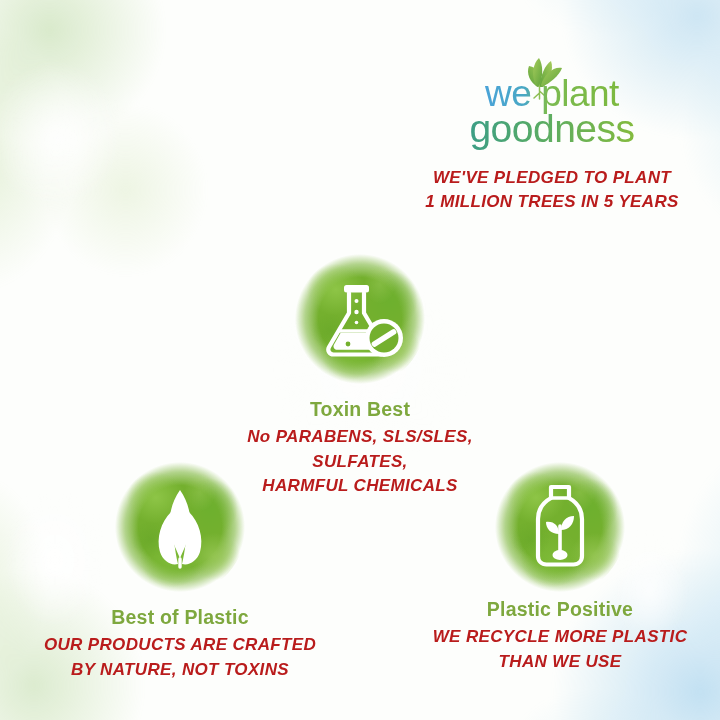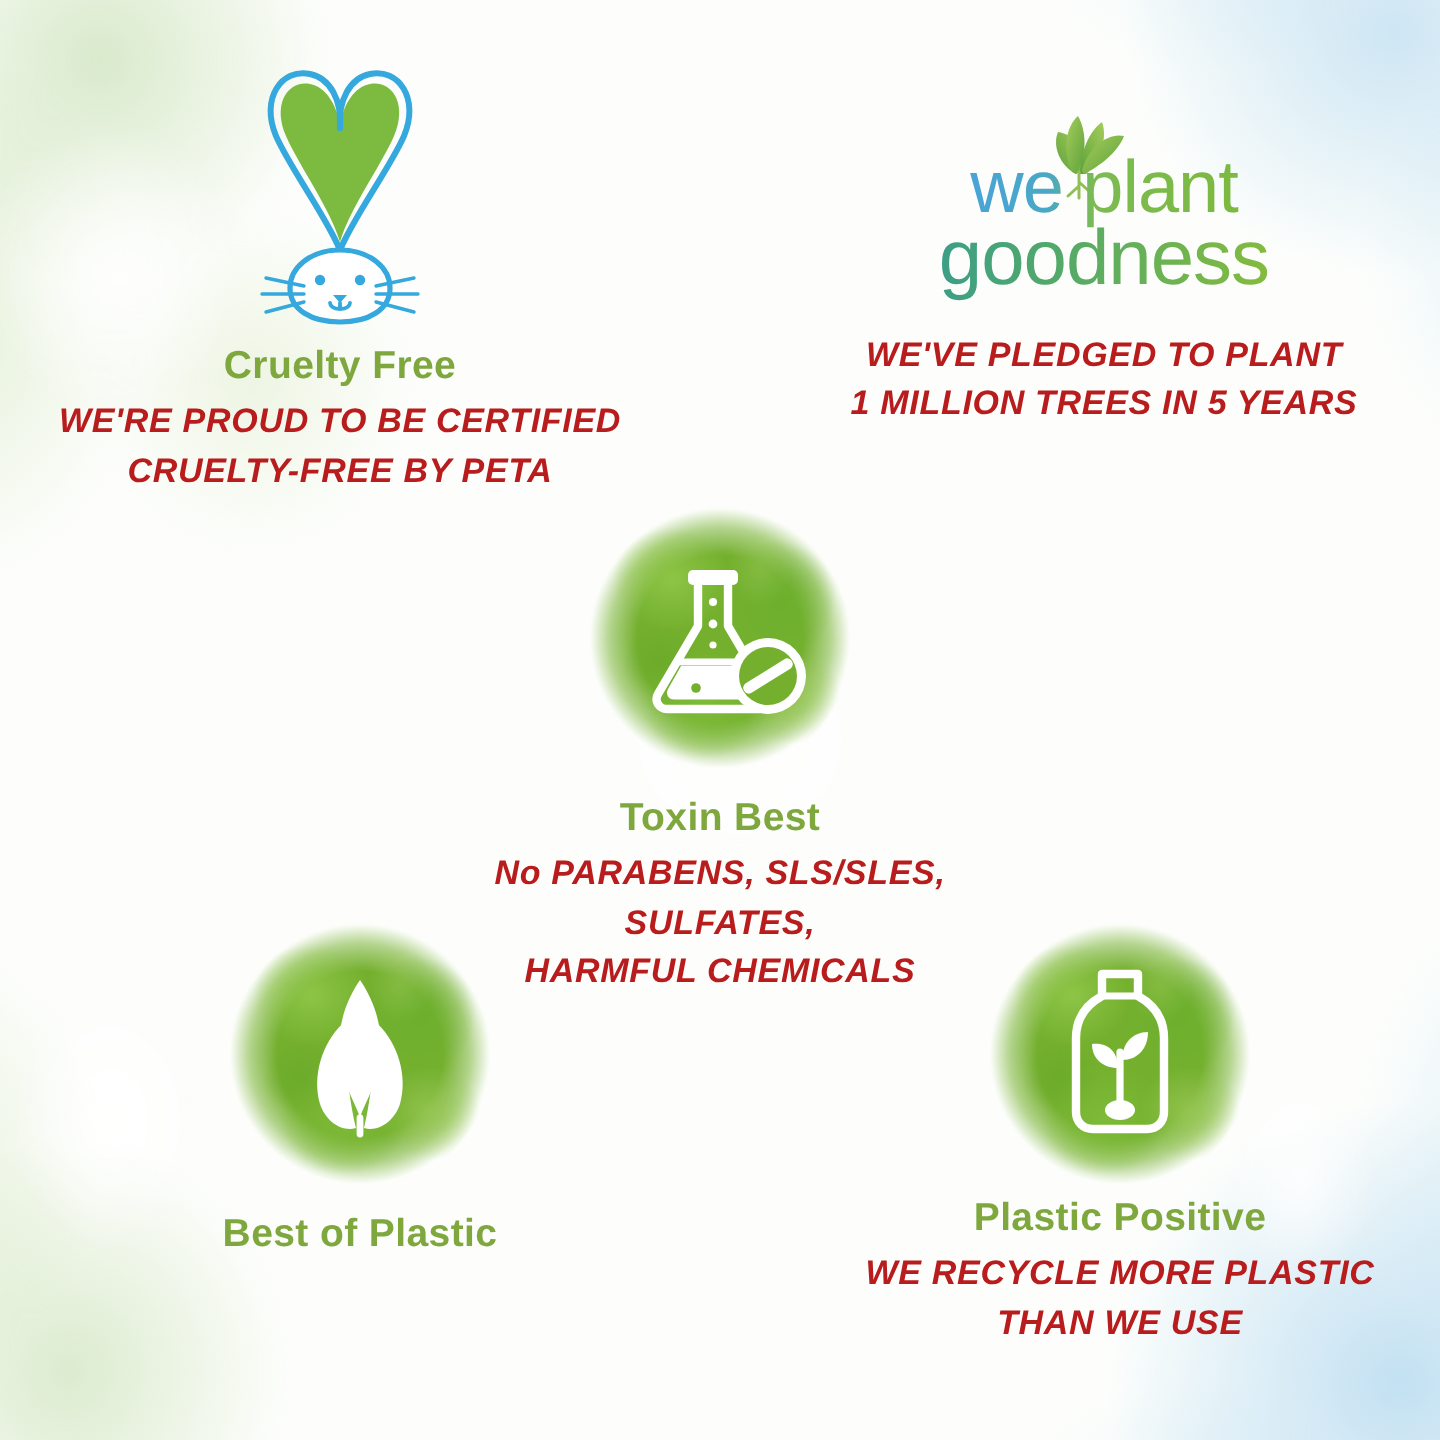--- a/index.html
+++ b/index.html
@@ -124,62 +124,20 @@
 
   <div class="wash wash-tl"></div>
   <div class="wash wash-tl2"></div>
   <div class="wash wash-tr"></div>
   <div class="wash wash-br"></div>
   <div class="wash wash-br2"></div>
   <div class="wash wash-bl"></div>
   <div class="wash wash-bl2"></div>
   <div class="wash wash-mid"></div>
 
-  <div class="cell" id="cell-cruelty">
-    <svg class="bunny" viewBox="0 0 130 140">
-
-      <path d="M65 97
-               C 60 80, 44 58, 38 44
-               C 31 28, 39 16, 50 18
-               C 58 19.5, 63 28, 65 38
-               C 67 28, 72 19.5, 80 18
-               C 91 16, 99 28, 92 44
-               C 86 58, 70 80, 65 97 Z" fill="#7cbb3f"></path>
-
-      <path d="M65 101
-               C 58 84, 40 60, 33 44
-               C 25 25, 36 10, 50 13
-               C 60 15, 66 26, 65 40" fill="none" stroke="#35a8dd" stroke-width="3" stroke-linecap="round"></path>
-
-      <path d="M65 101
-               C 72 84, 90 60, 97 44
-               C 105 25, 94 10, 80 13
-               C 70 15, 64 26, 65 40" fill="none" stroke="#35a8dd" stroke-width="3" stroke-linecap="round"></path>
-
-      <path d="M65 101
-               C 50 101, 40 110, 40 120
-               C 40 131, 51 137, 65 137
-               C 79 137, 90 131, 90 120
-               C 90 110, 80 101, 65 101 Z" fill="#ffffff" stroke="#35a8dd" stroke-width="2.6"></path>
-
-      <circle cx="55" cy="116" r="2.6" fill="#35a8dd"></circle>
-      <circle cx="75" cy="116" r="2.6" fill="#35a8dd"></circle>
-
-      <path d="M61.5 123.5 L68.5 123.5 L65 127.5 Z" fill="#35a8dd"></path>
-
-      <path d="M65 127.5 L65 130.5 M65 130.5 C 61.5 130.5 60 128.8 60 127.4 M65 130.5 C 68.5 130.5 70 128.8 70 127.4" fill="none" stroke="#35a8dd" stroke-width="1.9" stroke-linecap="round"></path>
-
-      <path d="M47 119 L28 115 M47 123 L26 123 M47 127 L28 132" fill="none" stroke="#35a8dd" stroke-width="1.7" stroke-linecap="round"></path>
-
-      <path d="M83 119 L102 115 M83 123 L104 123 M83 127 L102 132" fill="none" stroke="#35a8dd" stroke-width="1.7" stroke-linecap="round"></path>
-    </svg>
-    <p class="headline">Cruelty Free</p>
-    <p class="caption">WE'RE PROUD TO BE CERTIFIED
-CRUELTY-FREE BY PETA</p>
-  </div>
 
   <div class="cell" id="cell-plant">
     <svg class="wpg" viewBox="0 0 216 96">
       <defs>
         <linearGradient id="gLine1" x1="0" y1="0" x2="1" y2="0">
           <stop offset="0" stop-color="#4aa3d8"></stop>
           <stop offset="0.30" stop-color="#49a8c4"></stop>
           <stop offset="0.46" stop-color="#7bbb52"></stop>
           <stop offset="1" stop-color="#7db93f"></stop>
         </linearGradient>
@@ -256,20 +214,22 @@
         <path d="M58 52 C 48 62, 43 78, 47 92 C 50 101, 58 106, 65 104
                  C 62 92, 60 74, 58 52 Z" fill="#ffffff"></path>
 
         <path d="M76 52 C 86 62, 91 78, 87 92 C 84 101, 76 106, 69 104
                  C 72 92, 74 74, 76 52 Z" fill="#ffffff"></path>
 
         <path d="M67 99 L67 107" stroke="#ffffff" stroke-width="3.4" stroke-linecap="round"></path>
       </svg>
     </div>
     <p class="headline" style="margin-top:12px">Best of Plastic</p>
+    <p class="caption">OUR PRODUCTS ARE CRAFTED
+BY NATURE, NOT TOXINS</p>
   </div>
 
   <div class="cell" id="cell-plastic">
     <div class="badge">
       <div class="blob"></div>
       <svg viewBox="0 0 134 134">
 
         <g fill="none" stroke="#ffffff" stroke-width="4.2" stroke-linejoin="round" stroke-linecap="round">
           <path d="M58 27 L76 27 L76 38 C 85 43, 89 50, 89 59
                    L89 96 C 89 101, 85.5 104.5, 80.5 104.5

